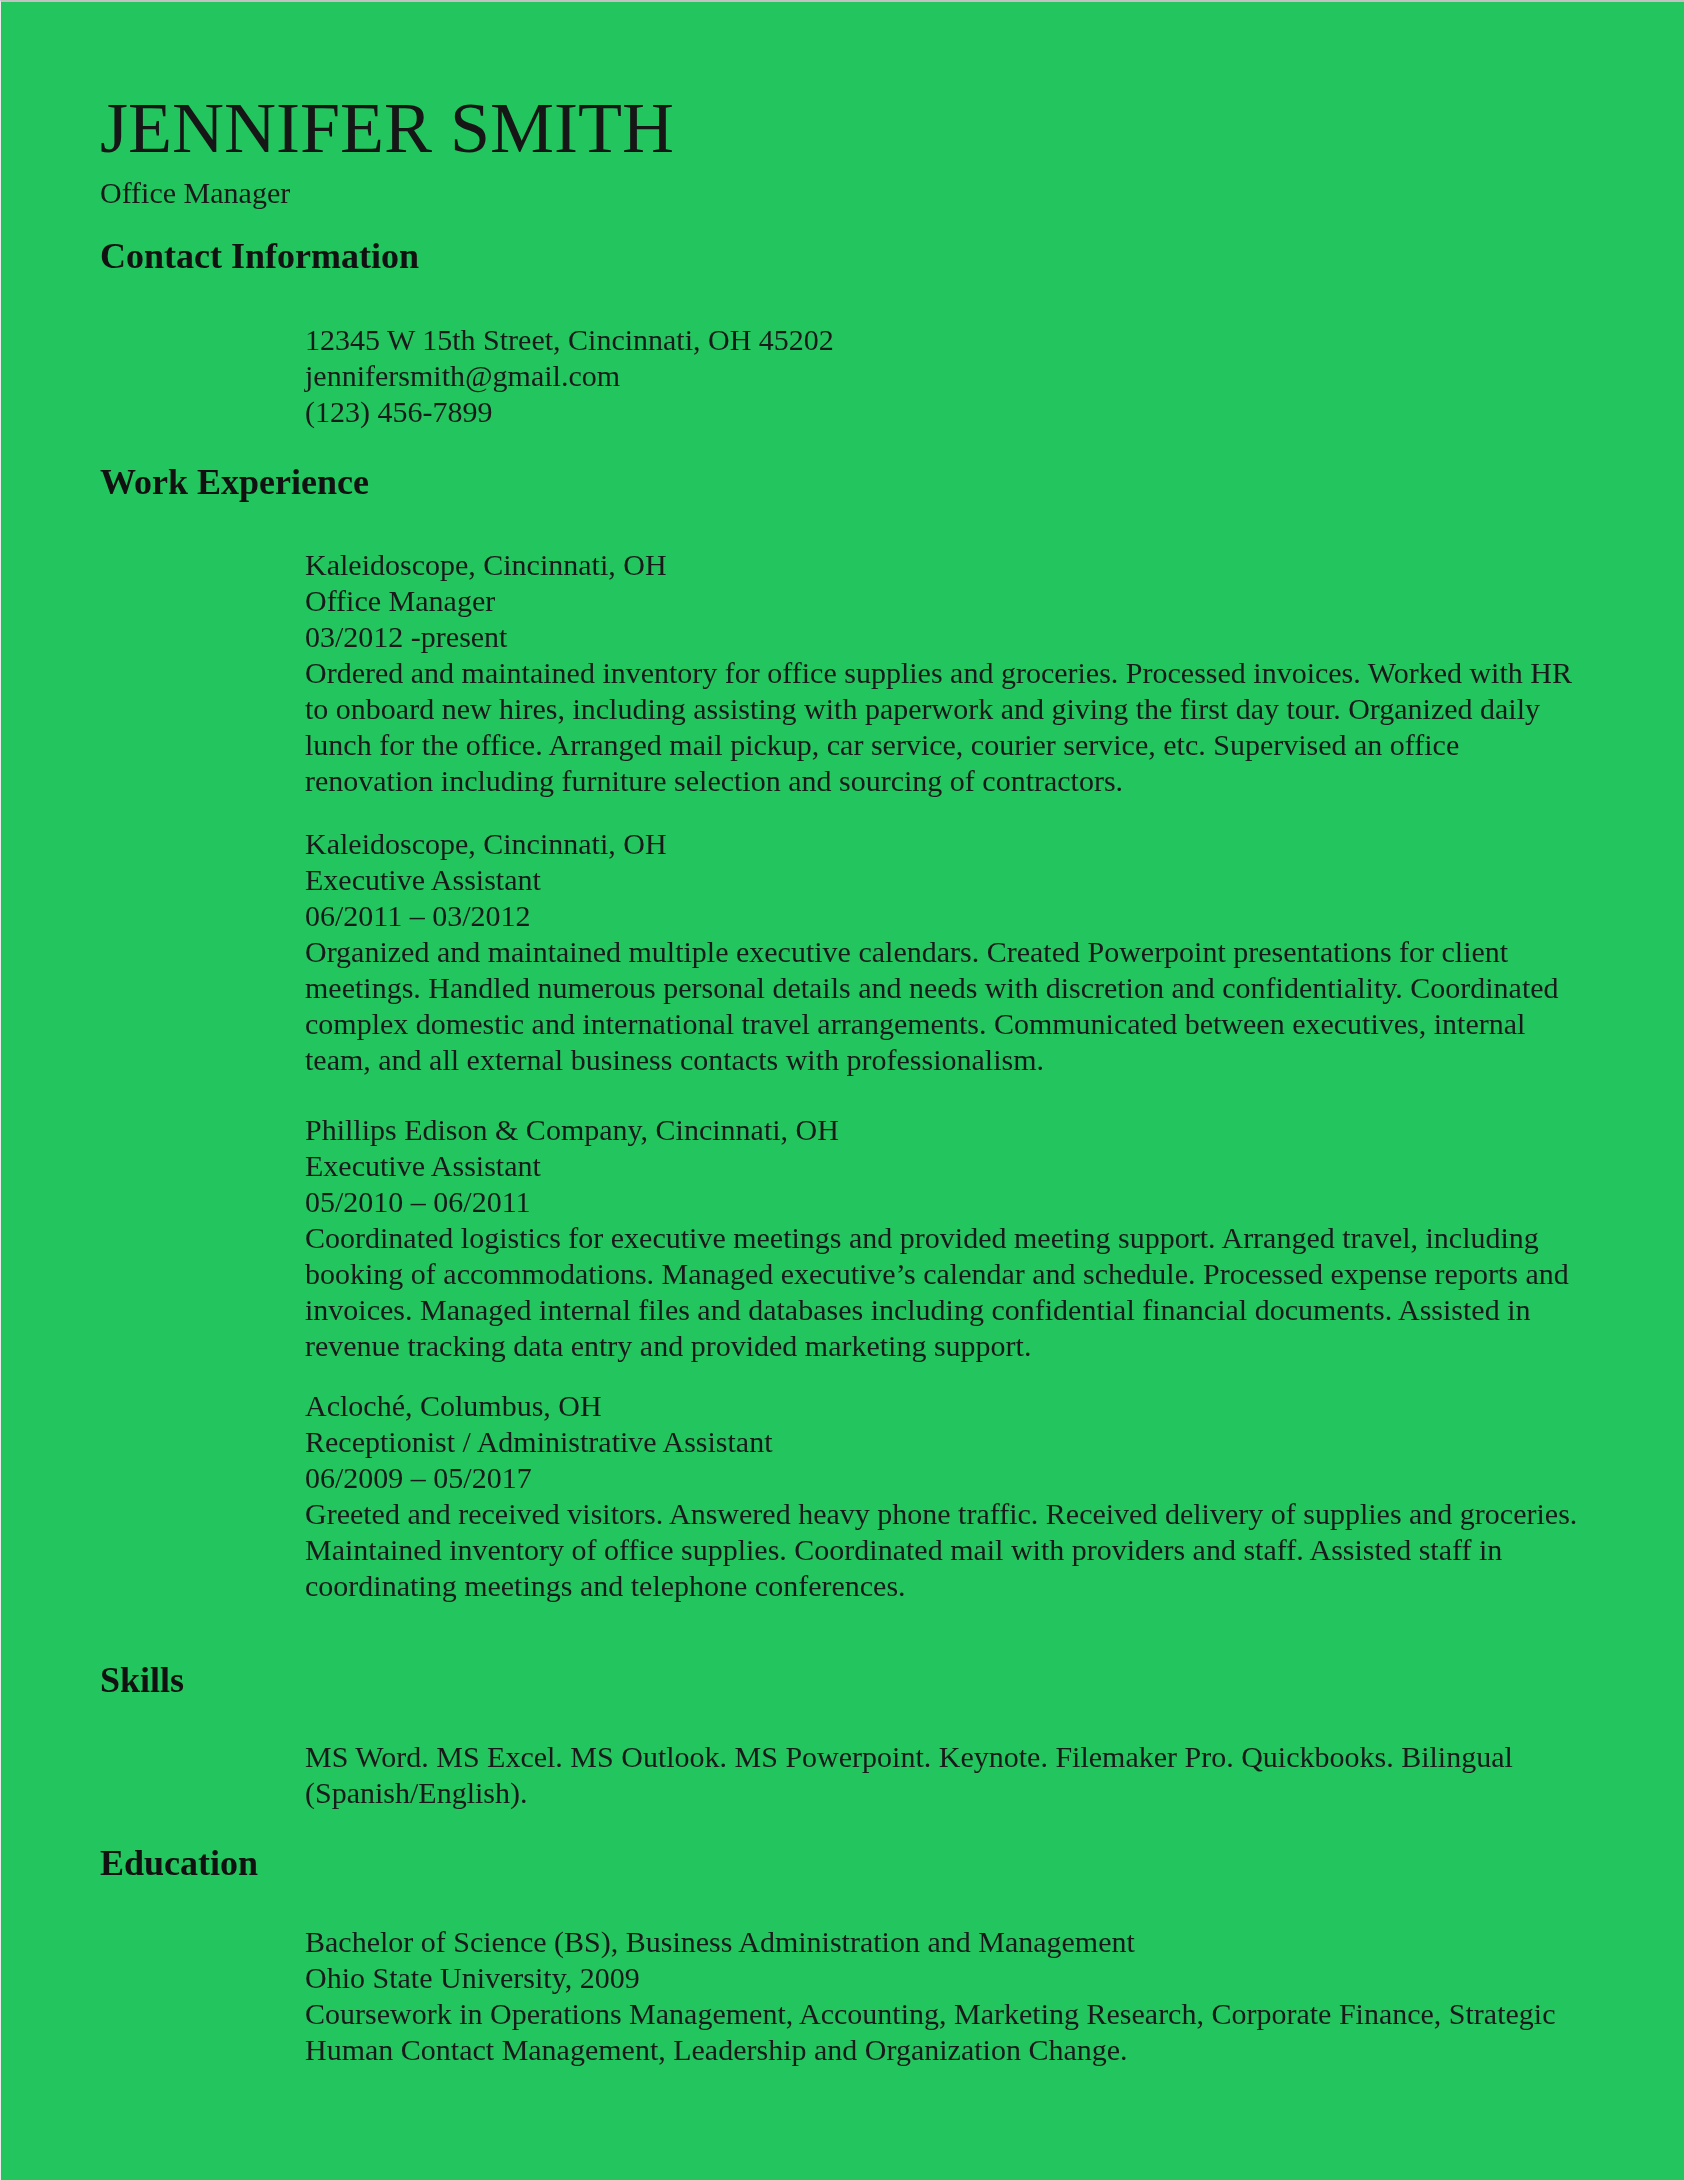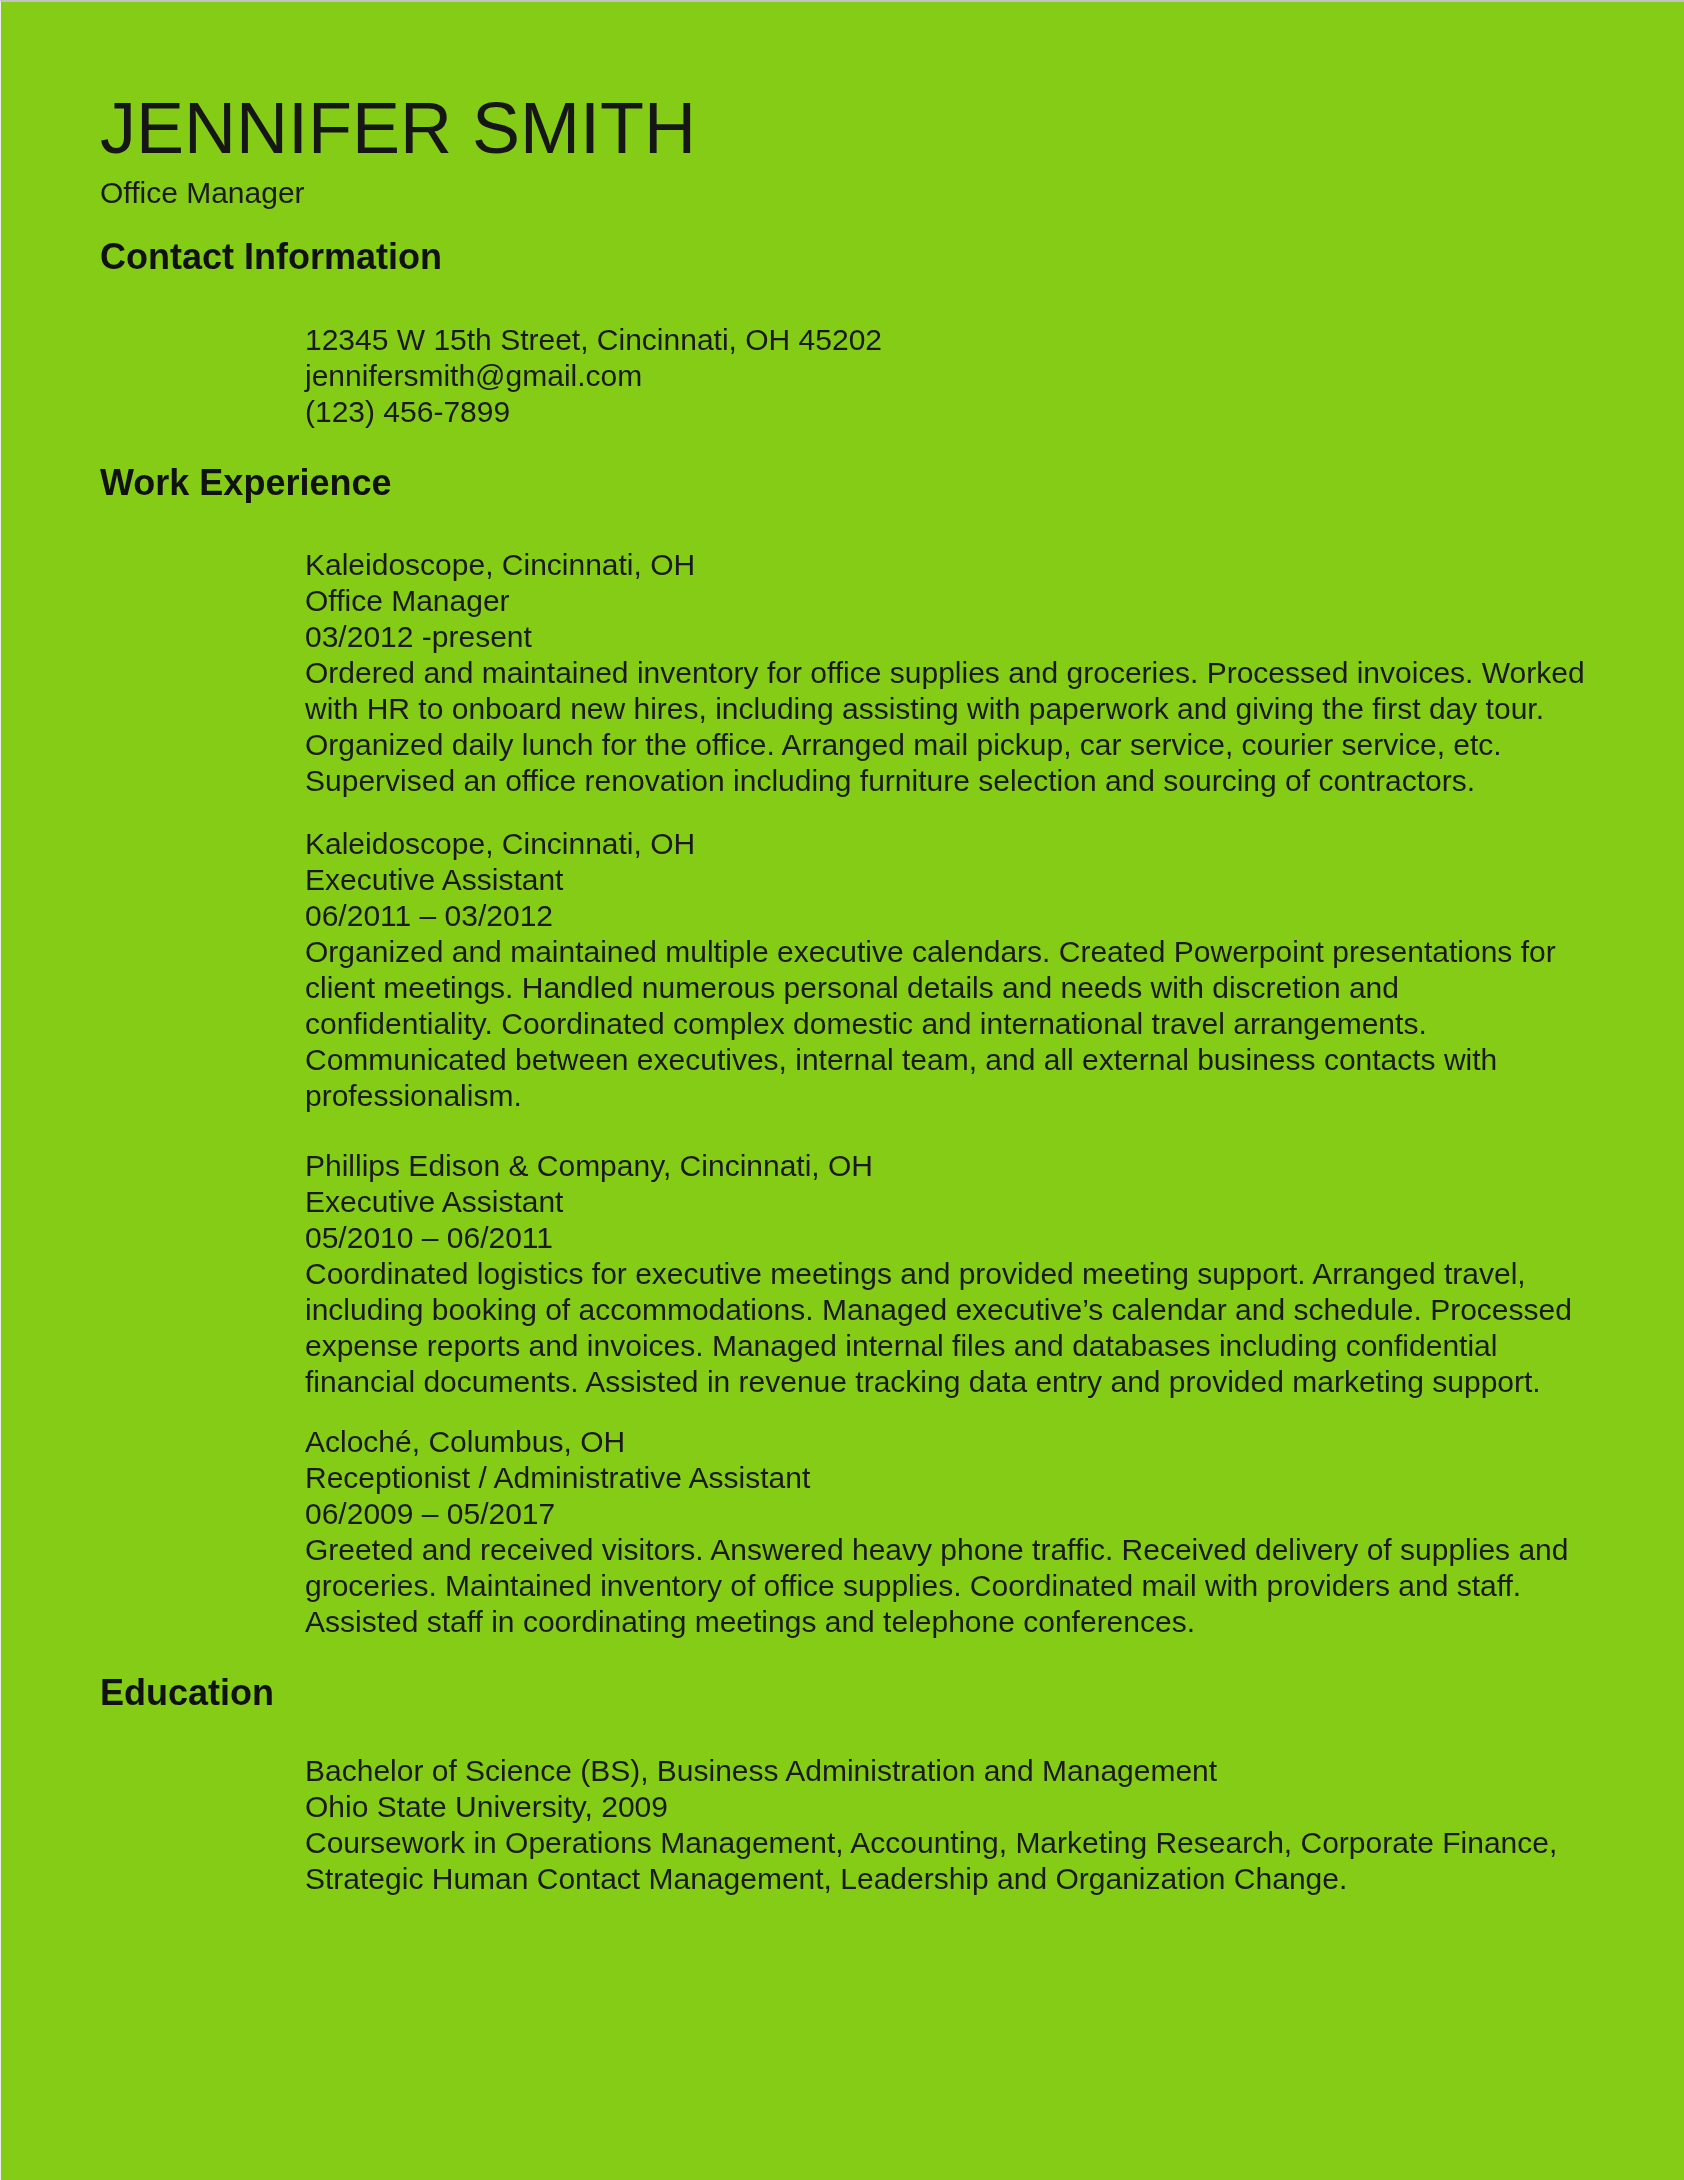--- a/index.html
+++ b/index.html
@@ -4,27 +4,28 @@
 <style>
   * { margin: 0; padding: 0; box-sizing: border-box; }
   html, body { background: #f2f2f2; }
   body { font-family: "Liberation Sans", sans-serif; }
 
   .page {
     position: relative;
     width: 1685px;
     height: 2181px;
     margin: 0 auto;
-    background: #84cc16;
+    background: #22c55e;
     border-top: 2.6px solid #c2c2c2;
     border-bottom: 1.7px solid #e0e0e0;
     border-left: 0.9px solid #ededed;
     color: #1a1a1a;
     padding: 0 99px;
     overflow: hidden;
+    font-family: Liberation Serif, serif;
   }
 
   .name {
     margin-top: 86px;
     font-size: 72px;
     line-height: 80px;
     font-weight: 400;
     letter-spacing: 0;
     color: #161616;
   }
@@ -123,20 +124,26 @@
       <article class="job">
         <div class="bold">Acloché, Columbus, OH</div>
         <div class="bold">Receptionist / Administrative Assistant</div>
         <div>06/2009 – 05/2017</div>
         <p>Greeted and received visitors. Answered heavy phone traffic. Received delivery of supplies and groceries. Maintained inventory of office supplies. Coordinated mail with providers and staff. Assisted staff in coordinating meetings and telephone conferences.</p>
       </article>
 
     </div>
   </section>
 
+  <section>
+    <h2 class="h2-skills">Skills</h2>
+    <div class="indent">
+      <p class="skills-text">MS Word. MS Excel. MS Outlook. MS Powerpoint. Keynote. Filemaker Pro. Quickbooks. Bilingual (Spanish/English).</p>
+    </div>
+  </section>
 
   <section>
     <h2 class="h2-education">Education</h2>
     <div class="indent edu-block">
       <div class="bold">Bachelor of Science (BS), Business Administration and Management</div>
       <div class="bold">Ohio State University, 2009</div>
       <p class="edu-text">Coursework in Operations Management, Accounting, Marketing Research, Corporate Finance, Strategic Human Contact Management, Leadership and Organization Change.</p>
     </div>
   </section>
 

